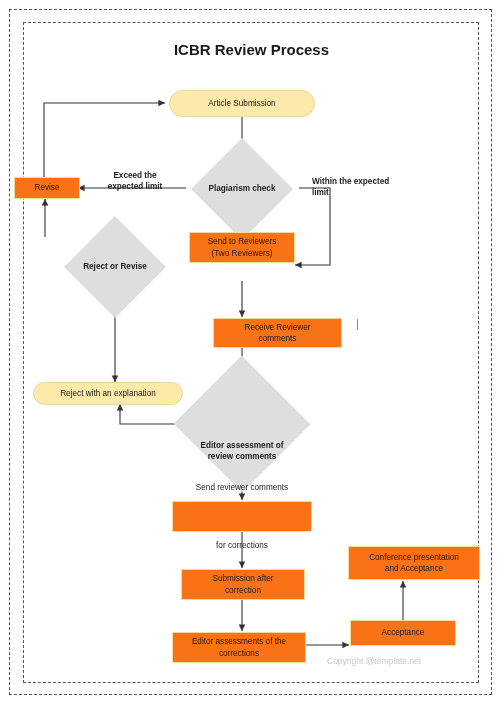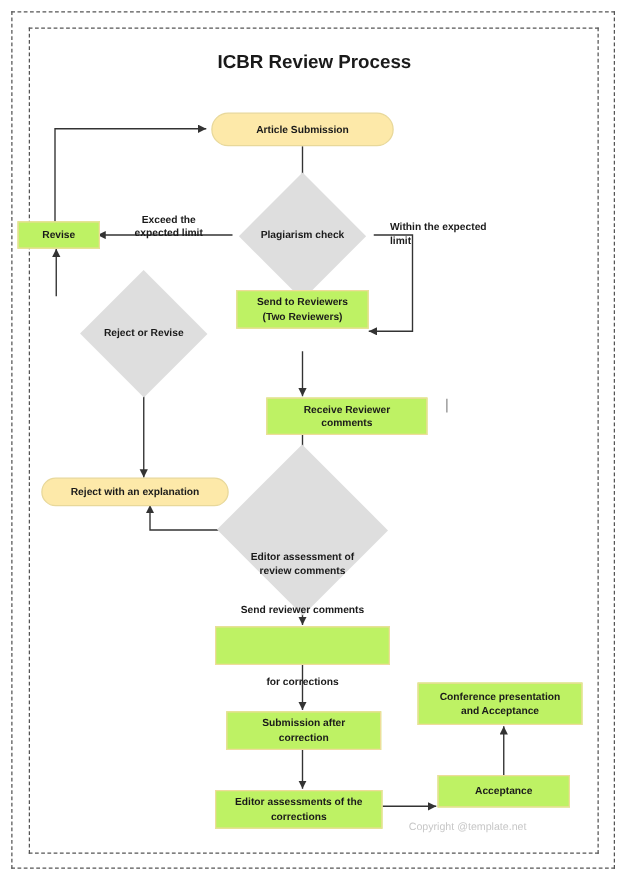--- a/index.html
+++ b/index.html
@@ -46,32 +46,32 @@
   }
   
   .node {
     position: absolute;
     box-sizing: border-box;
     display: flex;
     align-items: center;
     justify-content: center;
     text-align: center;
     font-size: 8.2px;
-    font-weight: bold;
+    font-weight: normal;
     color: #1a1a1a;
     line-height: 1.35;
     padding: 2px 4px;
   }
   .pill {
     background: #fde9a9;
     border: 1px solid #e8d89a;
     border-radius: 14px;
   }
   .rect-yellow {
-    background: #bef264;
+    background: #f97316;
     border: 1px solid #eedc9a;
   }
   .diamond-wrap {
     position: absolute;
   }
   .diamond-shape {
     position: absolute;
     left: 0;
     top: 0;
     width: 100%;
@@ -231,21 +231,21 @@
 
   <div class="node rect-yellow" style="left:172px; top:632px; width:134px; height:31px; flex-direction:column;">
     <span>Editor assessments  of the</span>
     <span>corrections</span>
   </div>
 
   <div class="node rect-yellow" style="left:350px; top:620px; width:106px; height:26px;">
     <span>Acceptance</span>
   </div>
 
-  <div class="node rect-yellow" style="left:334px; top:546px; width:132px; height:34px; flex-direction:column;">
+  <div class="node rect-yellow" style="left:348px; top:546px; width:132px; height:34px; flex-direction:column;">
     <span>Conference presentation</span>
     <span>and Acceptance</span>
   </div>
 
   <div class="stray-mark"></div>
 
   <div class="watermark">Copyright @template.net</div>
 
 </div>
 

